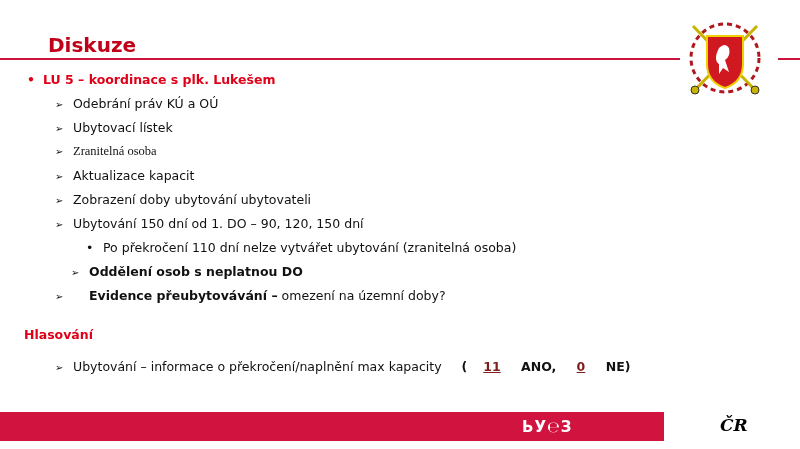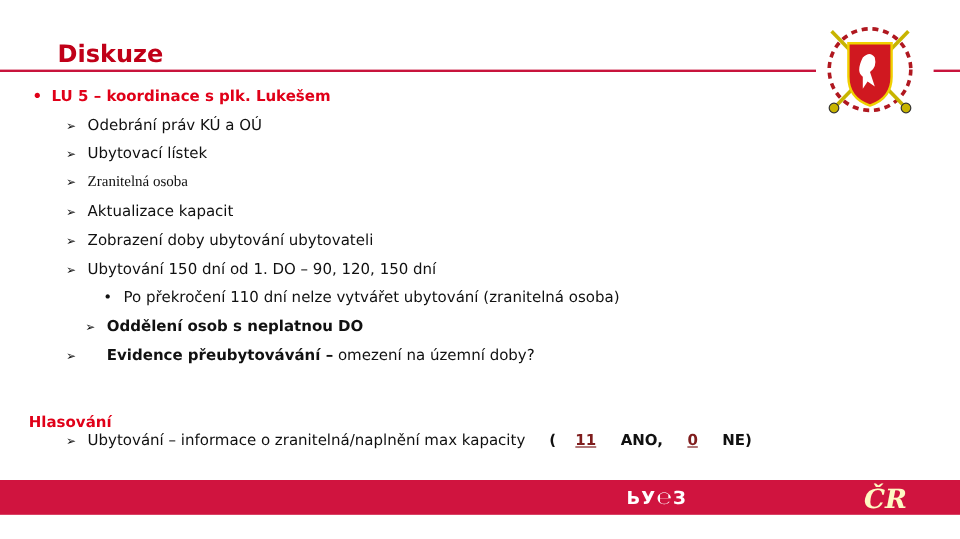--- a/index.html
+++ b/index.html
@@ -15,24 +15,24 @@
     .l1 { left:28px; color:#e00018; font-weight:bold; }
     .l1 .bullet { position:absolute; left:-1px; }
     .l1 .txt { margin-left:15px; }
     .l2 { left:55px; }
     .l2 .arrow { display:inline-block; width:18px; font-size:10px; }
     .l3 { left:86px; }
     .l3 .bullet { display:inline-block; width:17px; }
     .bold { font-weight:bold;margin-left:16px; }
     .red { color:#7f1d1d;text-decoration:underline; }
     .section { left:24px; color:#e00018; font-weight:bold; }
-    .footer { position:absolute; left:0; top:400px; width:800px; height:29px; background:#d0143f; }
+    .footer { position:absolute; left:0; top:412px; width:664px; height:29px; background:#d0143f; }
     .footer .logo-mark { position:absolute; left:522px; top:6px; font-weight:bold; font-size:15px; color:#fff; letter-spacing:1px; }
     .footer .ministry { position:absolute; left:600px; top:5px; font-size:6.5px; line-height:9px; color:#f4c0c8; letter-spacing:0.5px; }
-    .footer .cr { position:absolute; left:720px; top:3px; font-family:"DejaVu Serif", serif; font-style:italic; font-weight:bold; font-size:22px; color:#fef9c3; }
+    .footer .cr { position:absolute; left:720px; top:3px; font-family:"DejaVu Serif", serif; font-style:italic; font-weight:bold; font-size:17px; color:#000000; }
   </style>
 </head>
 <body>
 
 <h1 class="title">Diskuze</h1>
 <div class="rule left"></div>
 <div class="rule right"></div>
 
 <svg class="emblem" viewBox="0 0 84 88">
   <g stroke="#b01820" stroke-width="3" fill="none">
@@ -73,22 +73,22 @@
   <div class="row l3" style="top:172px;">
     <span class="bullet">•</span><span>Po překročení 110 dní nelze vytvářet ubytování (zranitelná osoba)</span>
   </div>
   <div class="row l2 bold" style="top:196px;">
     <span class="arrow">➢</span><span>Oddělení osob s neplatnou DO</span>
   </div>
   <div class="row l2" style="top:220px;">
     <span class="arrow">➢</span><span class="bold">Evidence přeubytovávání –</span><span> omezení na územní doby?</span>
   </div>
 
-  <div class="row section" style="top:276px;">Hlasování</div>
+  <div class="row section" style="top:259px;">Hlasování</div>
   <div class="row l2" style="top:291px;">
-    <span class="arrow">➢</span><span>Ubytování – informace o zranitelná/naplnění max kapacity </span><span class="bold">(</span><span class="bold red">11</span><span class="bold"> ANO, </span><span class="bold red">0</span><span class="bold"> NE)</span>
+    <span class="arrow">➢</span><span>Ubytování – informace o překročení/naplnění max kapacity </span><span class="bold">(</span><span class="bold red">11</span><span class="bold"> ANO, </span><span class="bold red">0</span><span class="bold"> NE)</span>
   </div>
 </div>
 
 <div class="footer">
   <span class="logo-mark">ЬУ℮З</span>
   <span class="cr">ČR</span>
 </div>
 
 </body></html>

